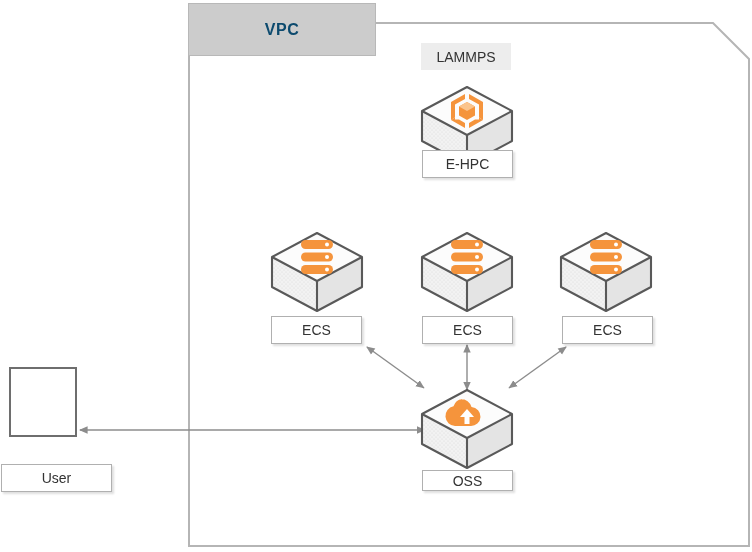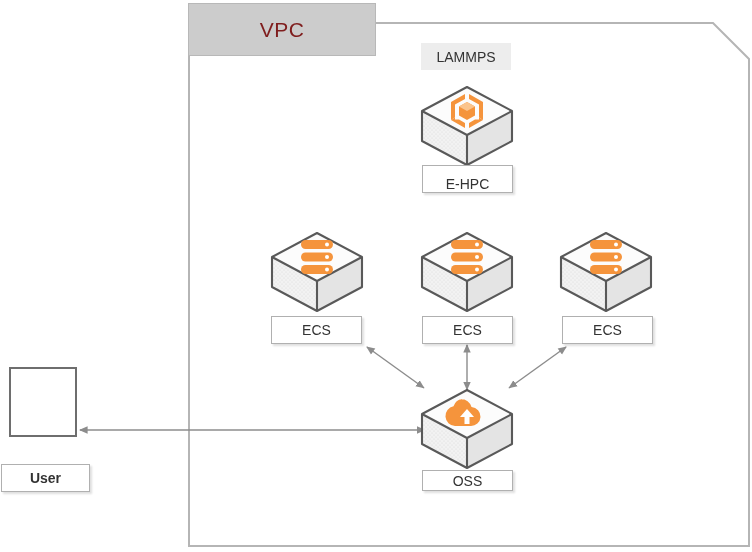--- a/index.html
+++ b/index.html
@@ -25,23 +25,24 @@
     left: 188px; top: 3px;
     width: 188px; height: 53px;
     background: #cccccc;
     border: 1px solid #b8b8b8;
     box-sizing: border-box;
     display: flex;
     align-items: center;
     justify-content: center;
   }
   #vpc-header .txt {
-    font-size: 21px;
-    color: #7f1d1d;
+    font-size: 16px;
+    color: #0c4a6e;
     letter-spacing: 0.5px;
+    font-weight: bold;
   }
 
   
   .plain-label {
     background: #ededed;
     color: #333333;
     font-size: 14px;
     display: flex;
     align-items: center;
     justify-content: center;
@@ -186,21 +187,21 @@
 </svg>
 
 <div class="abs" id="vpc-header">
   <span class="txt">VPC</span>
 </div>
 
 <div class="abs plain-label" id="lammps-label" style="left:421px; top:43px; width:90px; height:27px;">
   <span>LAMMPS</span>
 </div>
 
-<div class="abs box-label" style="left:422px; top:165px; width:91px; height:28px;align-items:flex-end;">
+<div class="abs box-label" style="left:422px; top:150px; width:91px; height:28px;">
   <span>E-HPC</span>
 </div>
 
 <div class="abs box-label" style="left:271px; top:316px; width:91px; height:28px;">
   <span>ECS</span>
 </div>
 
 <div class="abs box-label" style="left:422px; top:316px; width:91px; height:28px;">
   <span>ECS</span>
 </div>
@@ -208,15 +209,15 @@
 <div class="abs box-label" style="left:562px; top:316px; width:91px; height:28px;">
   <span>ECS</span>
 </div>
 
 <div class="abs box-label" style="left:422px; top:470px; width:91px; height:21px;">
   <span>OSS</span>
 </div>
 
 <div class="abs" id="user-avatar"></div>
 
-<div class="abs box-label" style="left:1px; top:464px; width:89px; height:28px;font-weight:bold;">
+<div class="abs box-label" style="left:1px; top:464px; width:111px; height:28px;">
   <span>User</span>
 </div>
 
 </body></html>

